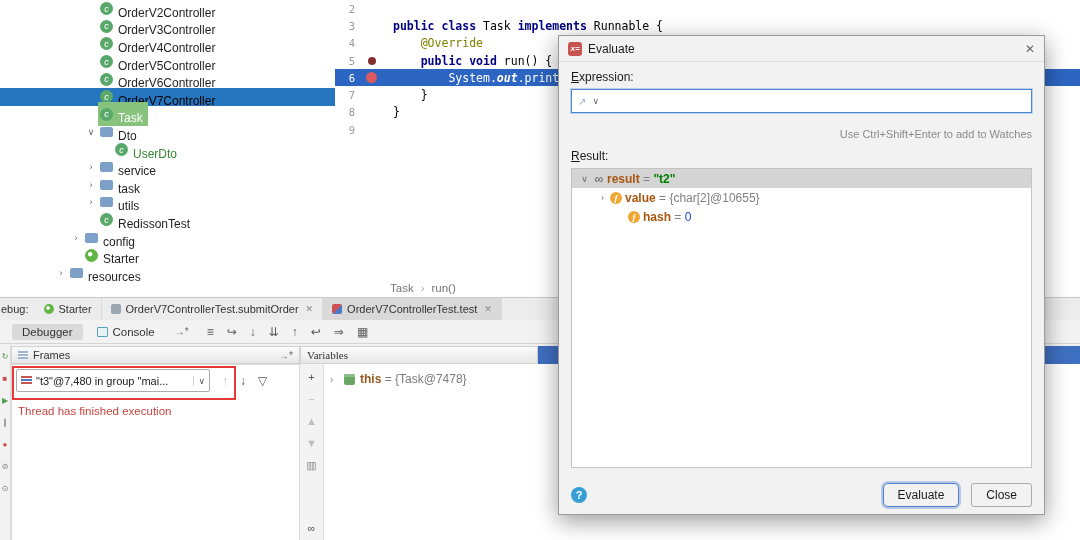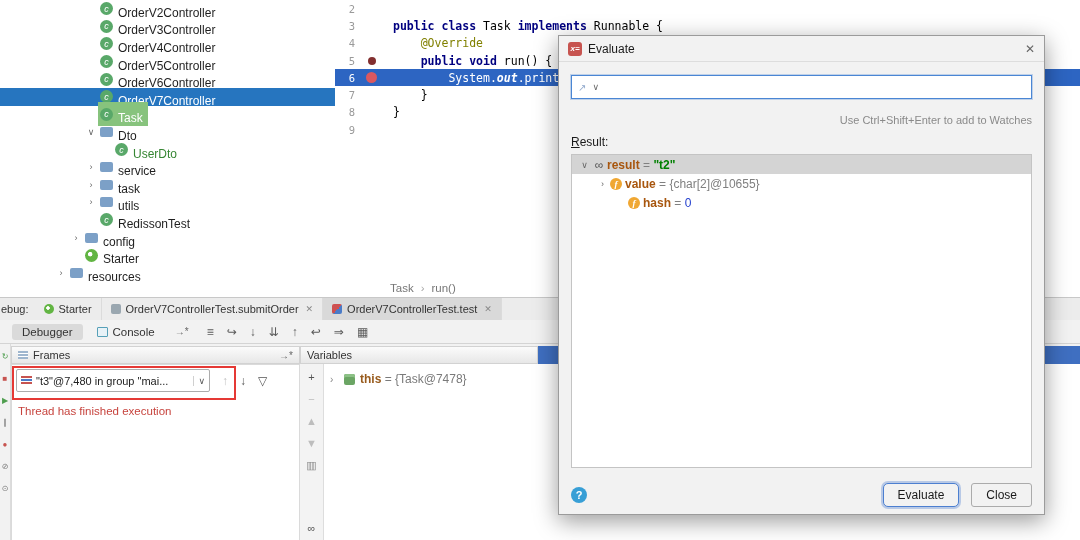--- a/index.html
+++ b/index.html
@@ -15,21 +15,21 @@
   .tree-row.sel .chev { color:#dfe9f5; }
   .row-inner { display:flex; align-items:center; padding:1px 5px 1px 2px; }
   .row-inner.hl-green { background:#87C37D; color:#fff; }
   .ticon { width:13px; height:13px; flex:none; display:inline-flex; align-items:center; justify-content:center;
            font-size:9px; font-style:italic; color:#fff; }
   .ticon.class { background:#59A869; border-radius:50%; }
   .ticon.folder { height:10px; background:#7CA0C7; border-radius:2px; }
   .ticon.spring { border-radius:50%; background:radial-gradient(circle at 40% 40%, #fff 0 2px, #62B543 2.5px); }
   .tlabel { margin-left:5px;margin-top:8px; }
   .vcs-new { color:#368633; }
-  .tree-row.sel .tlabel { color:#ffffff;text-align:right; }
+  .tree-row.sel .tlabel { color:#000000;text-align:right; }
 
   
   .editor-pane { position:absolute; left:335px; top:0; width:745px; height:297px; background:#fff; }
   .code-line { position:relative; height:17.3px; display:flex; align-items:center;
                font-family:"DejaVu Sans Mono", monospace; font-size:11.5px; }
   .code-line.current { background:#2D65C2; }
   .code-line.current span { color:#fff !important; }
   .lnum { width:22px; flex:none; text-align:right; color:#9a9a9a; font-size:10.5px; padding-right:2px; }
   .gut { width:36px; flex:none; position:relative; height:100%; }
   .bp { position:absolute; left:9px; top:3px; width:11px; height:11px; border-radius:50%; background:#DB5860; }
@@ -70,21 +70,21 @@
   .dbgicons { display:flex; gap:13px; color:#5A5A5A; font-size:12px; margin-left:8px; }
 
   .left-strip { position:absolute; left:0; top:46px; width:11px; height:197px; background:#F2F2F2;
                 border-right:1px solid #DCDCDC; display:flex; flex-direction:column; align-items:center;
                 gap:13px; padding-top:8px; font-size:8px; }
 
   .frames-header, .vars-header { position:absolute; top:48px; height:18px;
       background:linear-gradient(#FBFBFB, #E7E7E7); border:1px solid #D2D2D2;
       font-size:11px; color:#333; display:flex; align-items:center; padding:0 6px; gap:5px; }
   .frames-header { left:11px; width:289px; }
-  .vars-header { left:300px; width:238px; }
+  .vars-header { left:300px; width:238px;font-family:Liberation Serif, serif; }
   .hdr-icon { width:10px; height:8px; background:repeating-linear-gradient(#9FB6CE 0 2px, #fff 2px 3px); }
   .hdr-right { margin-left:auto; color:#666; font-size:10px; }
   .blue-strip { position:absolute; left:538px; top:48px; width:542px; height:18px; background:#3F6FC1; }
 
   .frames-body { position:absolute; left:11px; top:66px; width:289px; height:177px; background:#fff;
                  border:1px solid #DADADA; }
   .frames-toolbar { position:absolute; left:4px; top:4px; display:flex; align-items:center; gap:12px; }
   .thread-combo { width:194px; height:23px; background:#fff; border:1px solid #ACACAC; border-radius:2px;
                   display:flex; align-items:center; gap:4px; padding:0 4px; font-size:11px; color:#222; }
   .thread-icon { width:11px; height:9px; flex:none;
@@ -430,20 +430,21 @@
     </div>
   </div>
 
   <div class="dialog">
     <div class="dlg-title">
       <span class="dlg-icon">x=</span>
       <span class="dlg-title-text">Evaluate</span>
       <span class="dlg-close">✕</span>
     </div>
     <div class="dlg-body">
+      <div class="mnemonic">Expression:</div>
       <div class="expr-box">
         <span class="expr-expand">↗</span>
         <span class="expr-chev">∨</span>
       </div>
       <div class="hint">Use Ctrl+Shift+Enter to add to Watches</div>
       <div class="mnemonic result-label">Result:</div>
       <div class="result-box" id="result-rows">
           <div class="res-row selected" style="padding-left: 6px;"><span class="rexp">∨</span><span class="res-inf">∞</span><span class="res-name">result</span><span class="res-eq"> = </span><span class="res-val vk-string">"t2"</span></div>
           <div class="res-row" style="padding-left: 24px;"><span class="rexp">›</span><span class="f-icon">f</span><span class="res-name">value</span><span class="res-eq"> = </span><span class="res-val vk-ref">{char[2]@10655}</span></div>
           <div class="res-row" style="padding-left: 42px;"><span class="rexp"></span><span class="f-icon">f</span><span class="res-name">hash</span><span class="res-eq"> = </span><span class="res-val vk-number">0</span></div>

